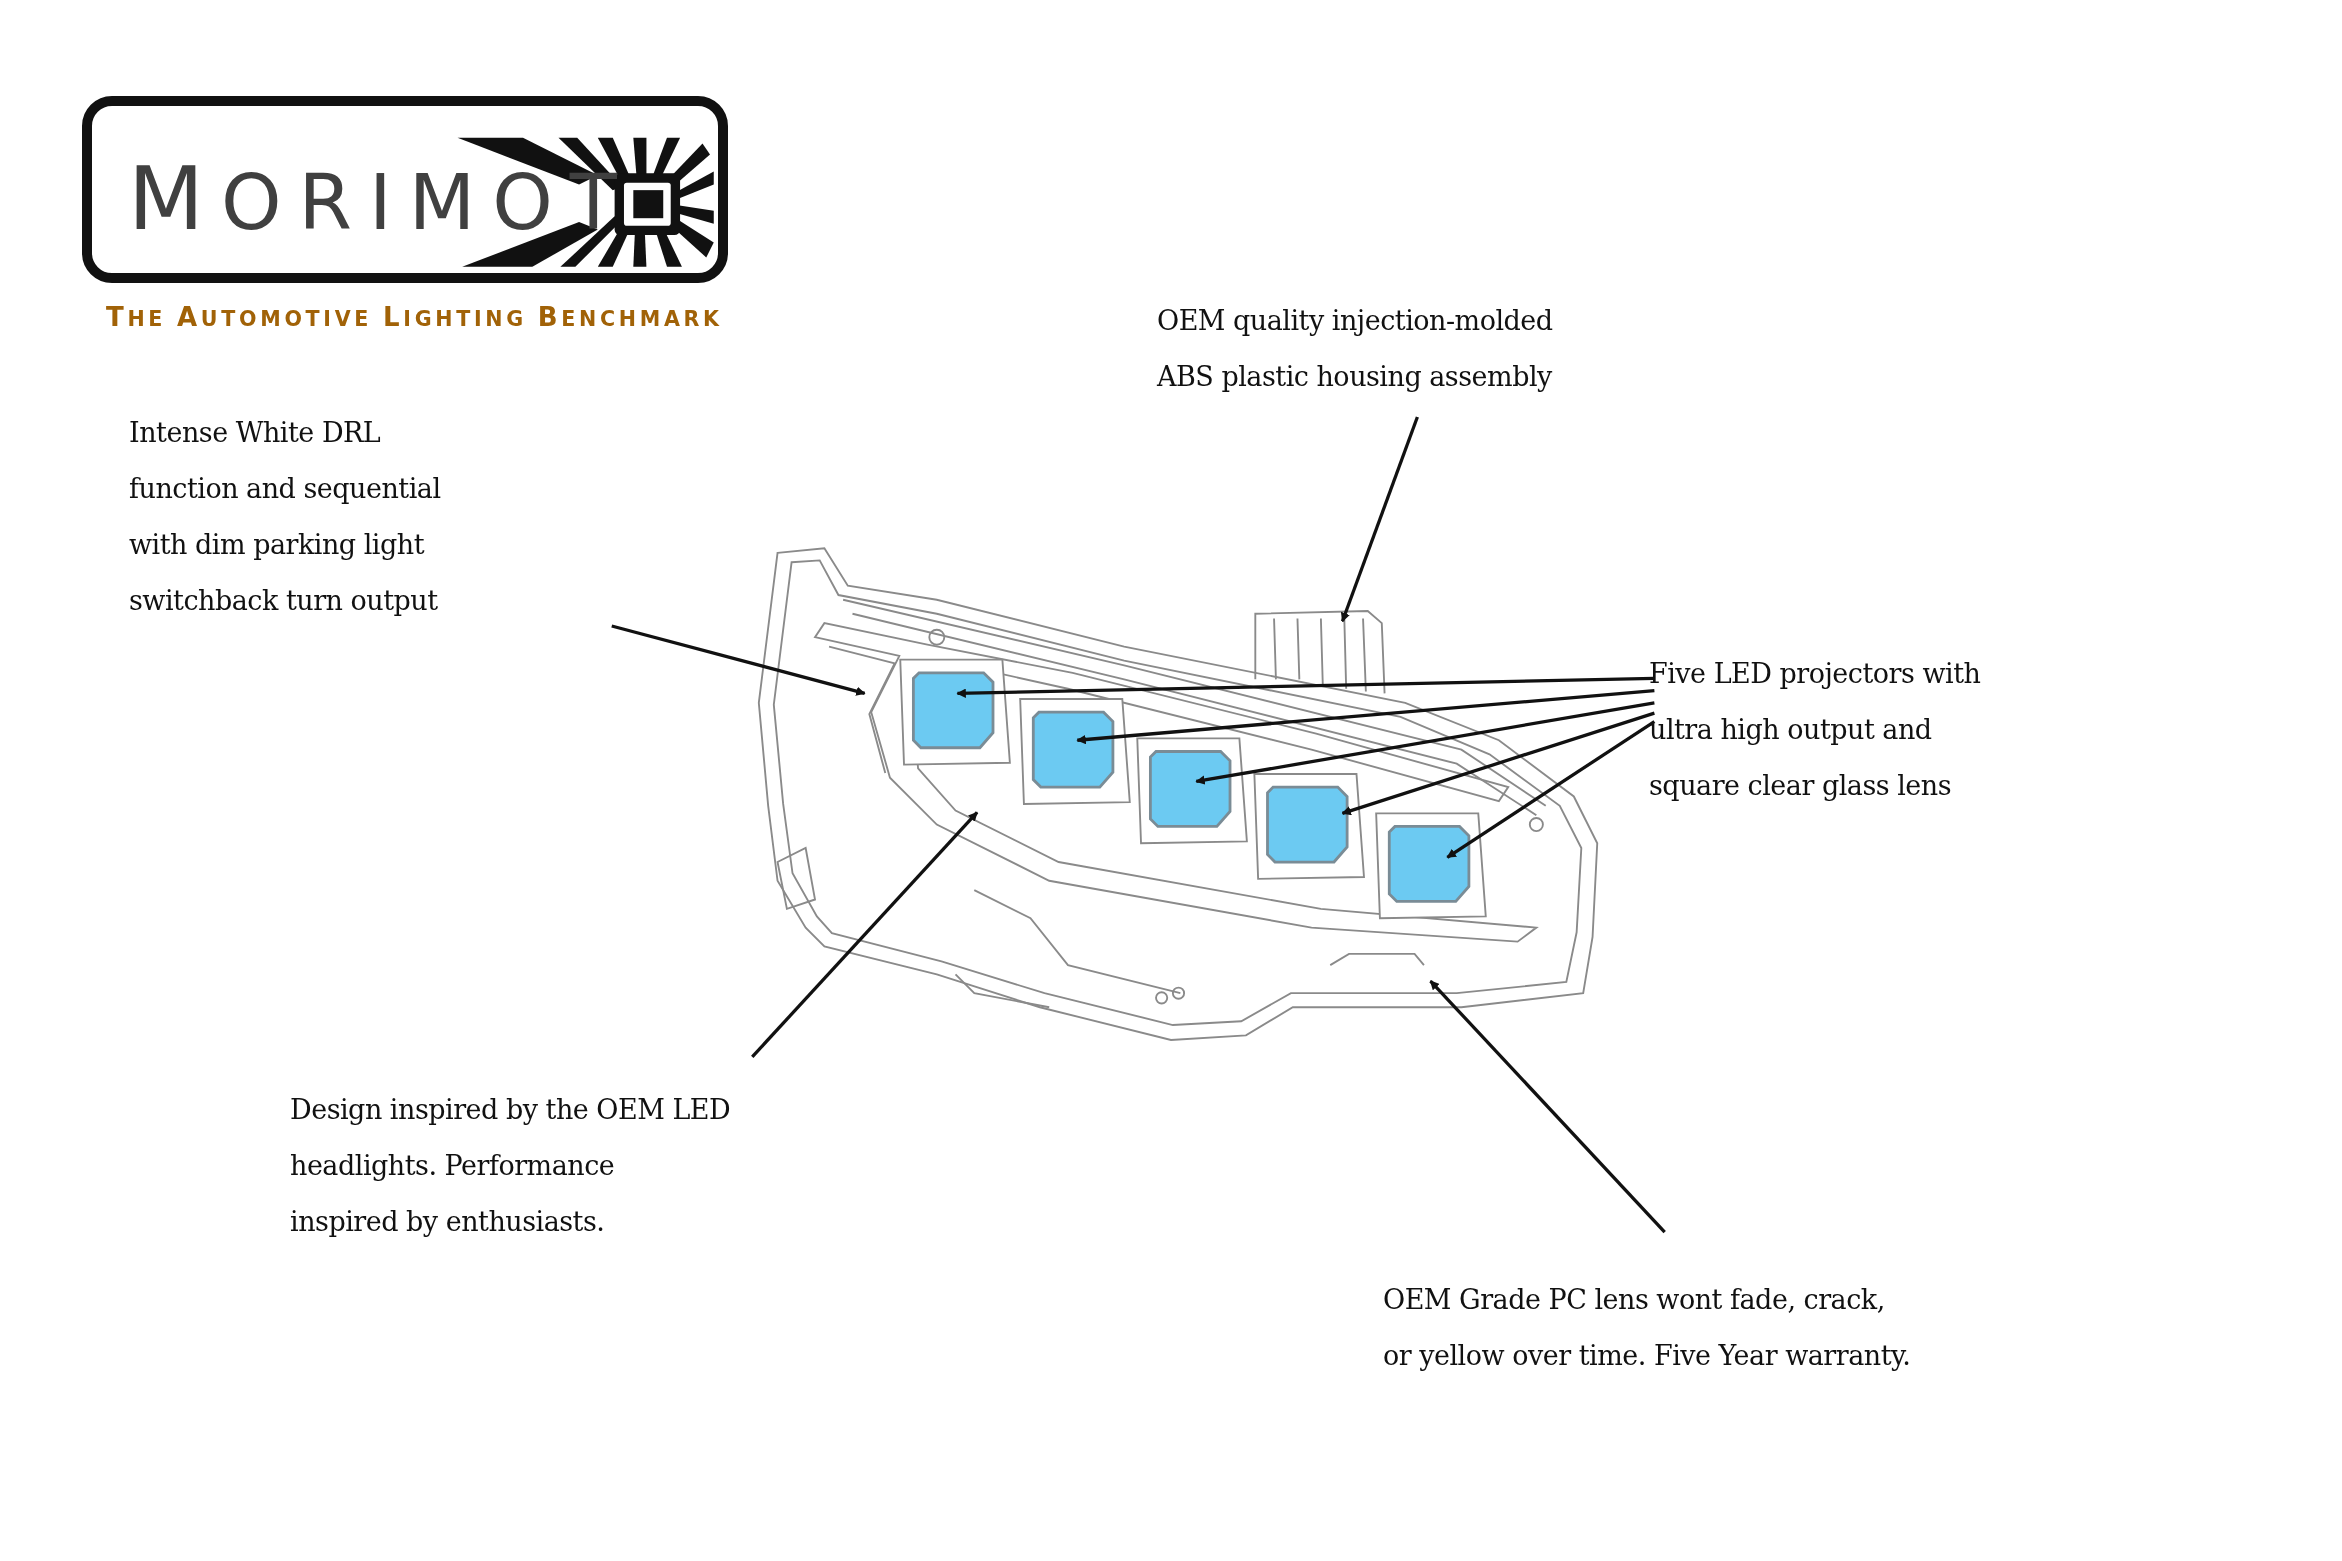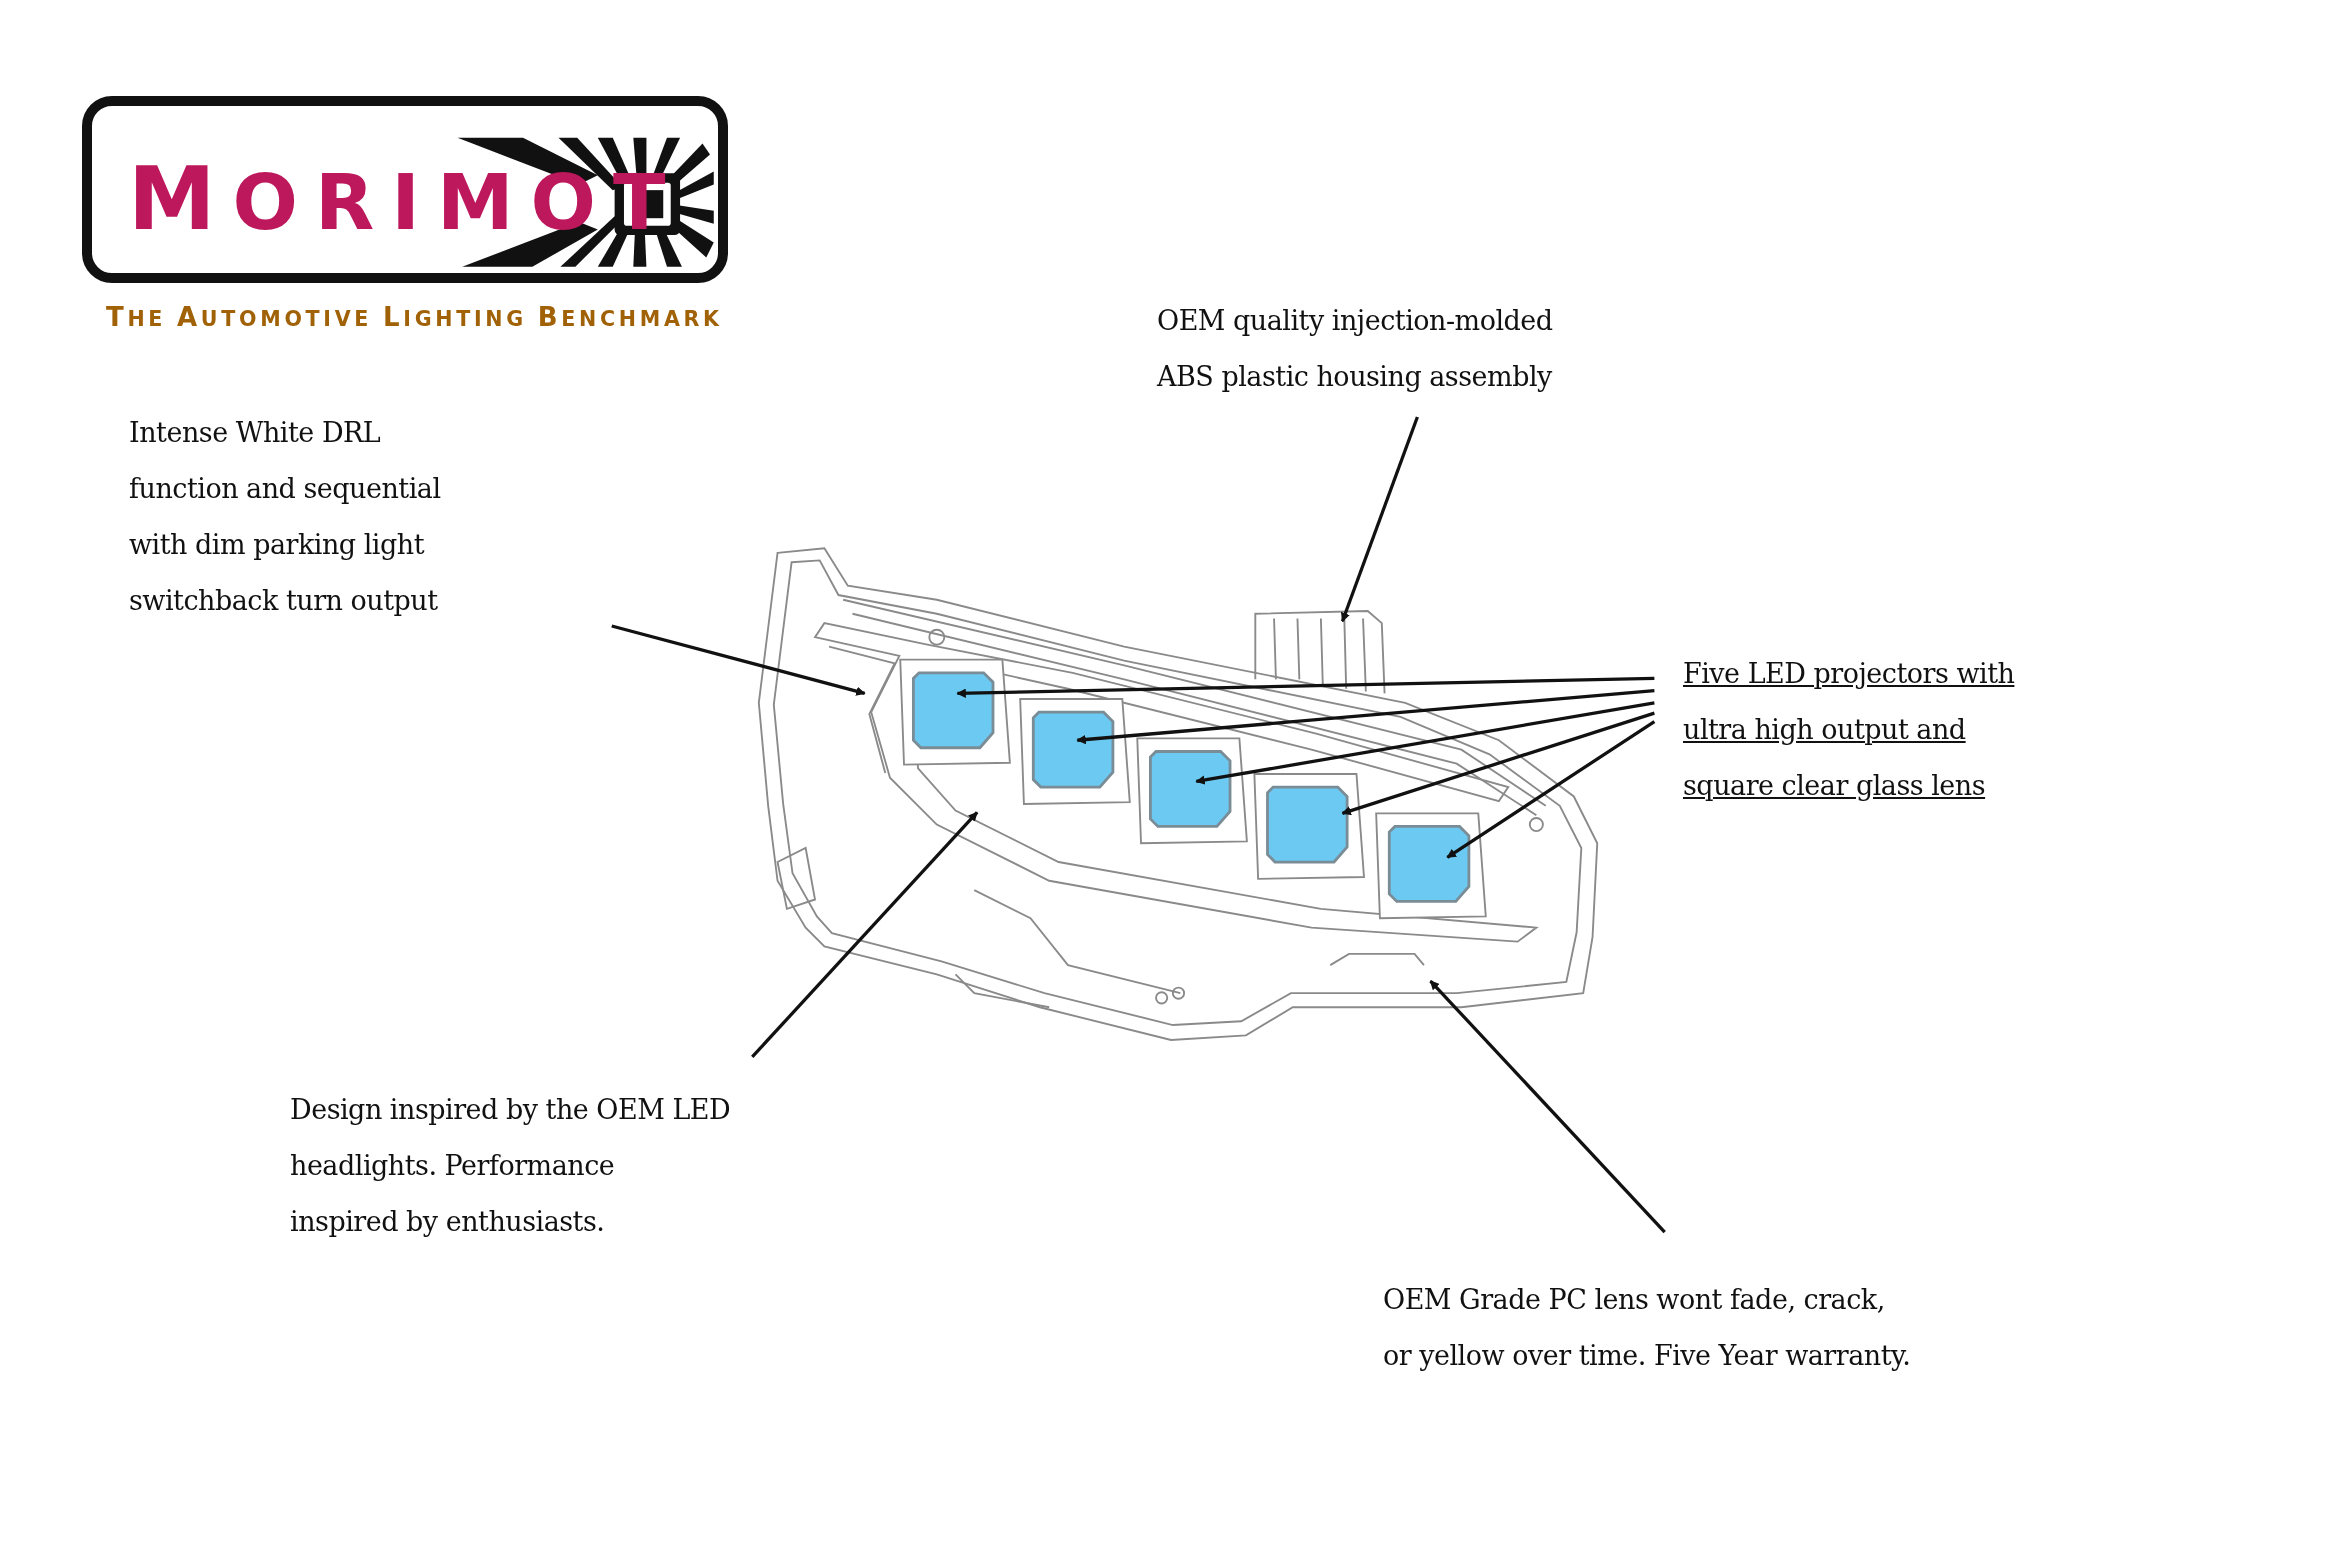--- a/index.html
+++ b/index.html
@@ -1,18 +1,18 @@
 <!DOCTYPE html>
 <html style="font-size:15px"><head>
 <meta charset="utf-8">
 <style>
   html, body { margin: 0; padding: 0; background: #ffffff; }
   body { width: 2342px; height: 1562px; position: relative; overflow: hidden; font-family: "DejaVu Serif", serif; color: #111; }
   .logo { position: absolute; left: 82px; top: 96px; width: 646px; height: 187px; box-sizing: border-box; border: 10.3px solid #111; border-radius: 30px; background: #fff; }
-  .logo-word { position: absolute; left: 36px; top: 49px; font-family: "DejaVu Sans", sans-serif; font-weight: bold; font-size: 77px; letter-spacing: 17px; line-height: 1; color: #be185d; }
+  .logo-word { position: absolute; left: 36px; top: 49px; font-family: "DejaVu Sans", sans-serif; font-weight: normal; font-size: 77px; letter-spacing: 17px; line-height: 1; color: #404040; }
   .logo-word .big { font-size: 88px; }
   .logo-sun { position: absolute; left: 0; top: 0; width: 646px; height: 187px; }
   .tagline { position: absolute; left: 106px; top: 302px; width: 600px; font-family: "DejaVu Sans", sans-serif; font-weight: bold; font-size: 20.6px; letter-spacing: 3.7px; color: #a16207; white-space: nowrap; }
   .tagline .cap { font-size: 26px; }
   .callout { position: absolute; font-family: "DejaVu Serif", serif; font-size: 27px; line-height: 56px; color: #111; white-space: nowrap; letter-spacing: -0.5px; }
   .callout div { height: 56px; }
   #art { position: absolute; left: 0; top: 0; width: 2342px; height: 1562px; }
 </style>
 </head>
 <body>
@@ -107,21 +107,21 @@
 <div class="callout" style="left:1157px; top:293px;">
   <div>OEM quality injection-molded</div>
   <div>ABS plastic housing assembly</div>
 </div>
 <div class="callout" style="left:129px; top:405px;">
   <div>Intense White DRL</div>
   <div>function and sequential</div>
   <div>with dim parking light</div>
   <div>switchback turn output</div>
 </div>
-<div class="callout" style="left:1683px; top:646px;text-decoration:underline;">
+<div class="callout" style="left:1649px; top:646px;">
   <div>Five LED projectors with</div>
   <div>ultra high output and</div>
   <div>square clear glass lens</div>
 </div>
 <div class="callout" style="left:290px; top:1082px;">
   <div>Design inspired by the OEM LED</div>
   <div>headlights. Performance</div>
   <div>inspired by enthusiasts.</div>
 </div>
 <div class="callout" style="left:1383px; top:1272px;">

